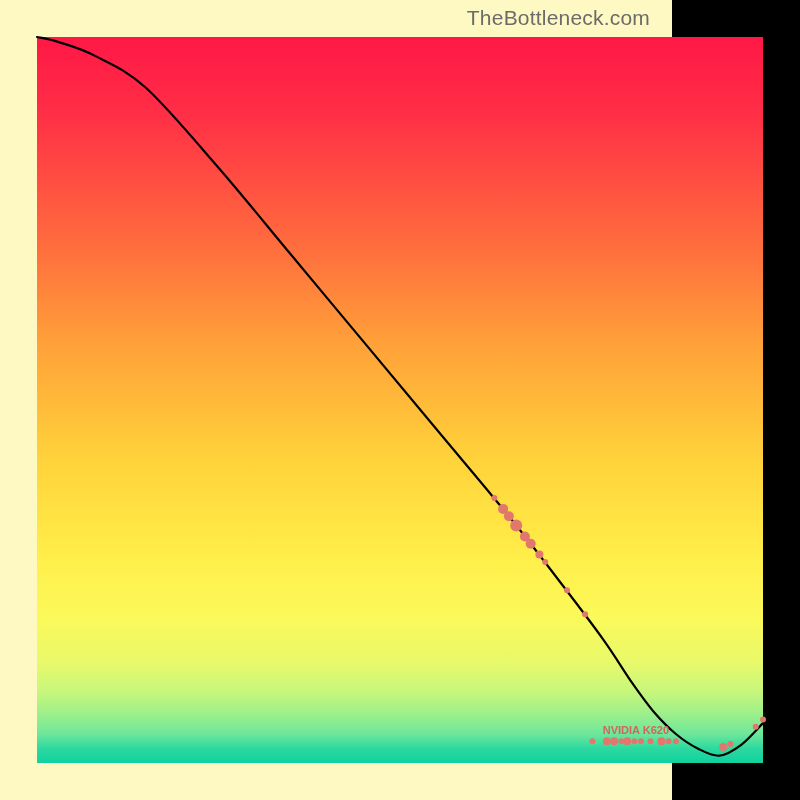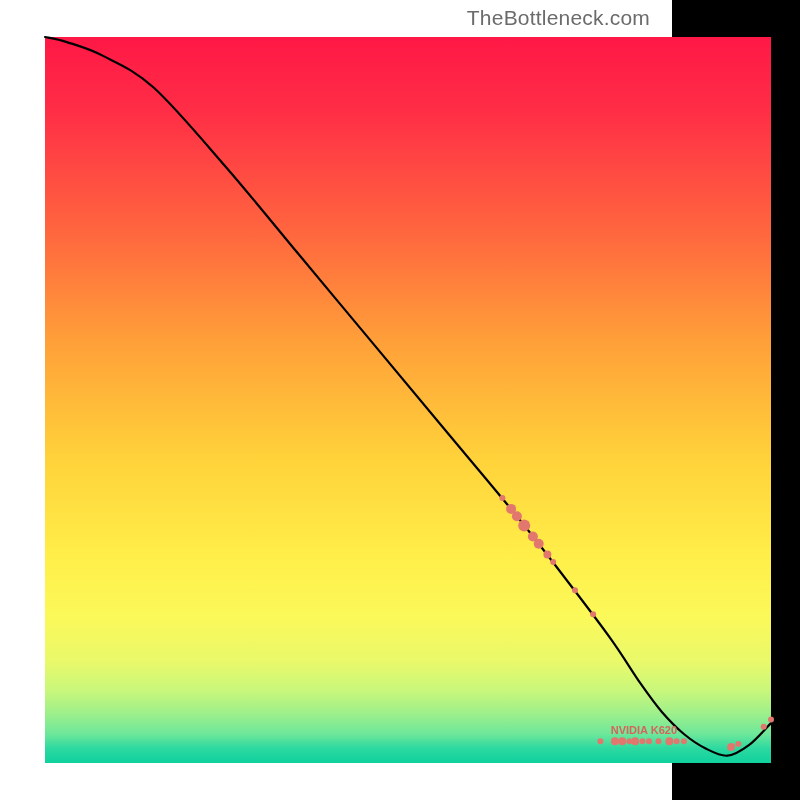--- a/index.html
+++ b/index.html
@@ -8,21 +8,21 @@
     width: 800px;
     height: 800px;
     background: #000000;
     overflow: hidden;
     font-family: Arial, Helvetica, sans-serif;
   }
   .stage {
     position: relative;
     width: 672px;
     height: 800px;
-    background: #ffffff;
+    background: #fef9c3;
   }
   .plot-area {
     position: absolute;
     left: 37px;
     top: 37px;
     width: 726px;
     height: 726px;
     
     background: linear-gradient(
       to bottom,
@@ -33,21 +33,20 @@
       #ffd23a 58%,
       #ffef4a 72%,
       #fbf95a 80%,
       #e9f96a 86%,
       #c9f77b 90%,
       #a0f08a 93%,
       #6ee79a 96%,
       #2cd9a0 98%,
       #0fd19e 100%
     );
-    margin-left: 8px;
   }
   .plot-area svg {
     position: absolute;
     left: 0;
     top: 0;
     width: 726px;
     height: 726px;
     overflow: visible;
   }
   .watermark {

